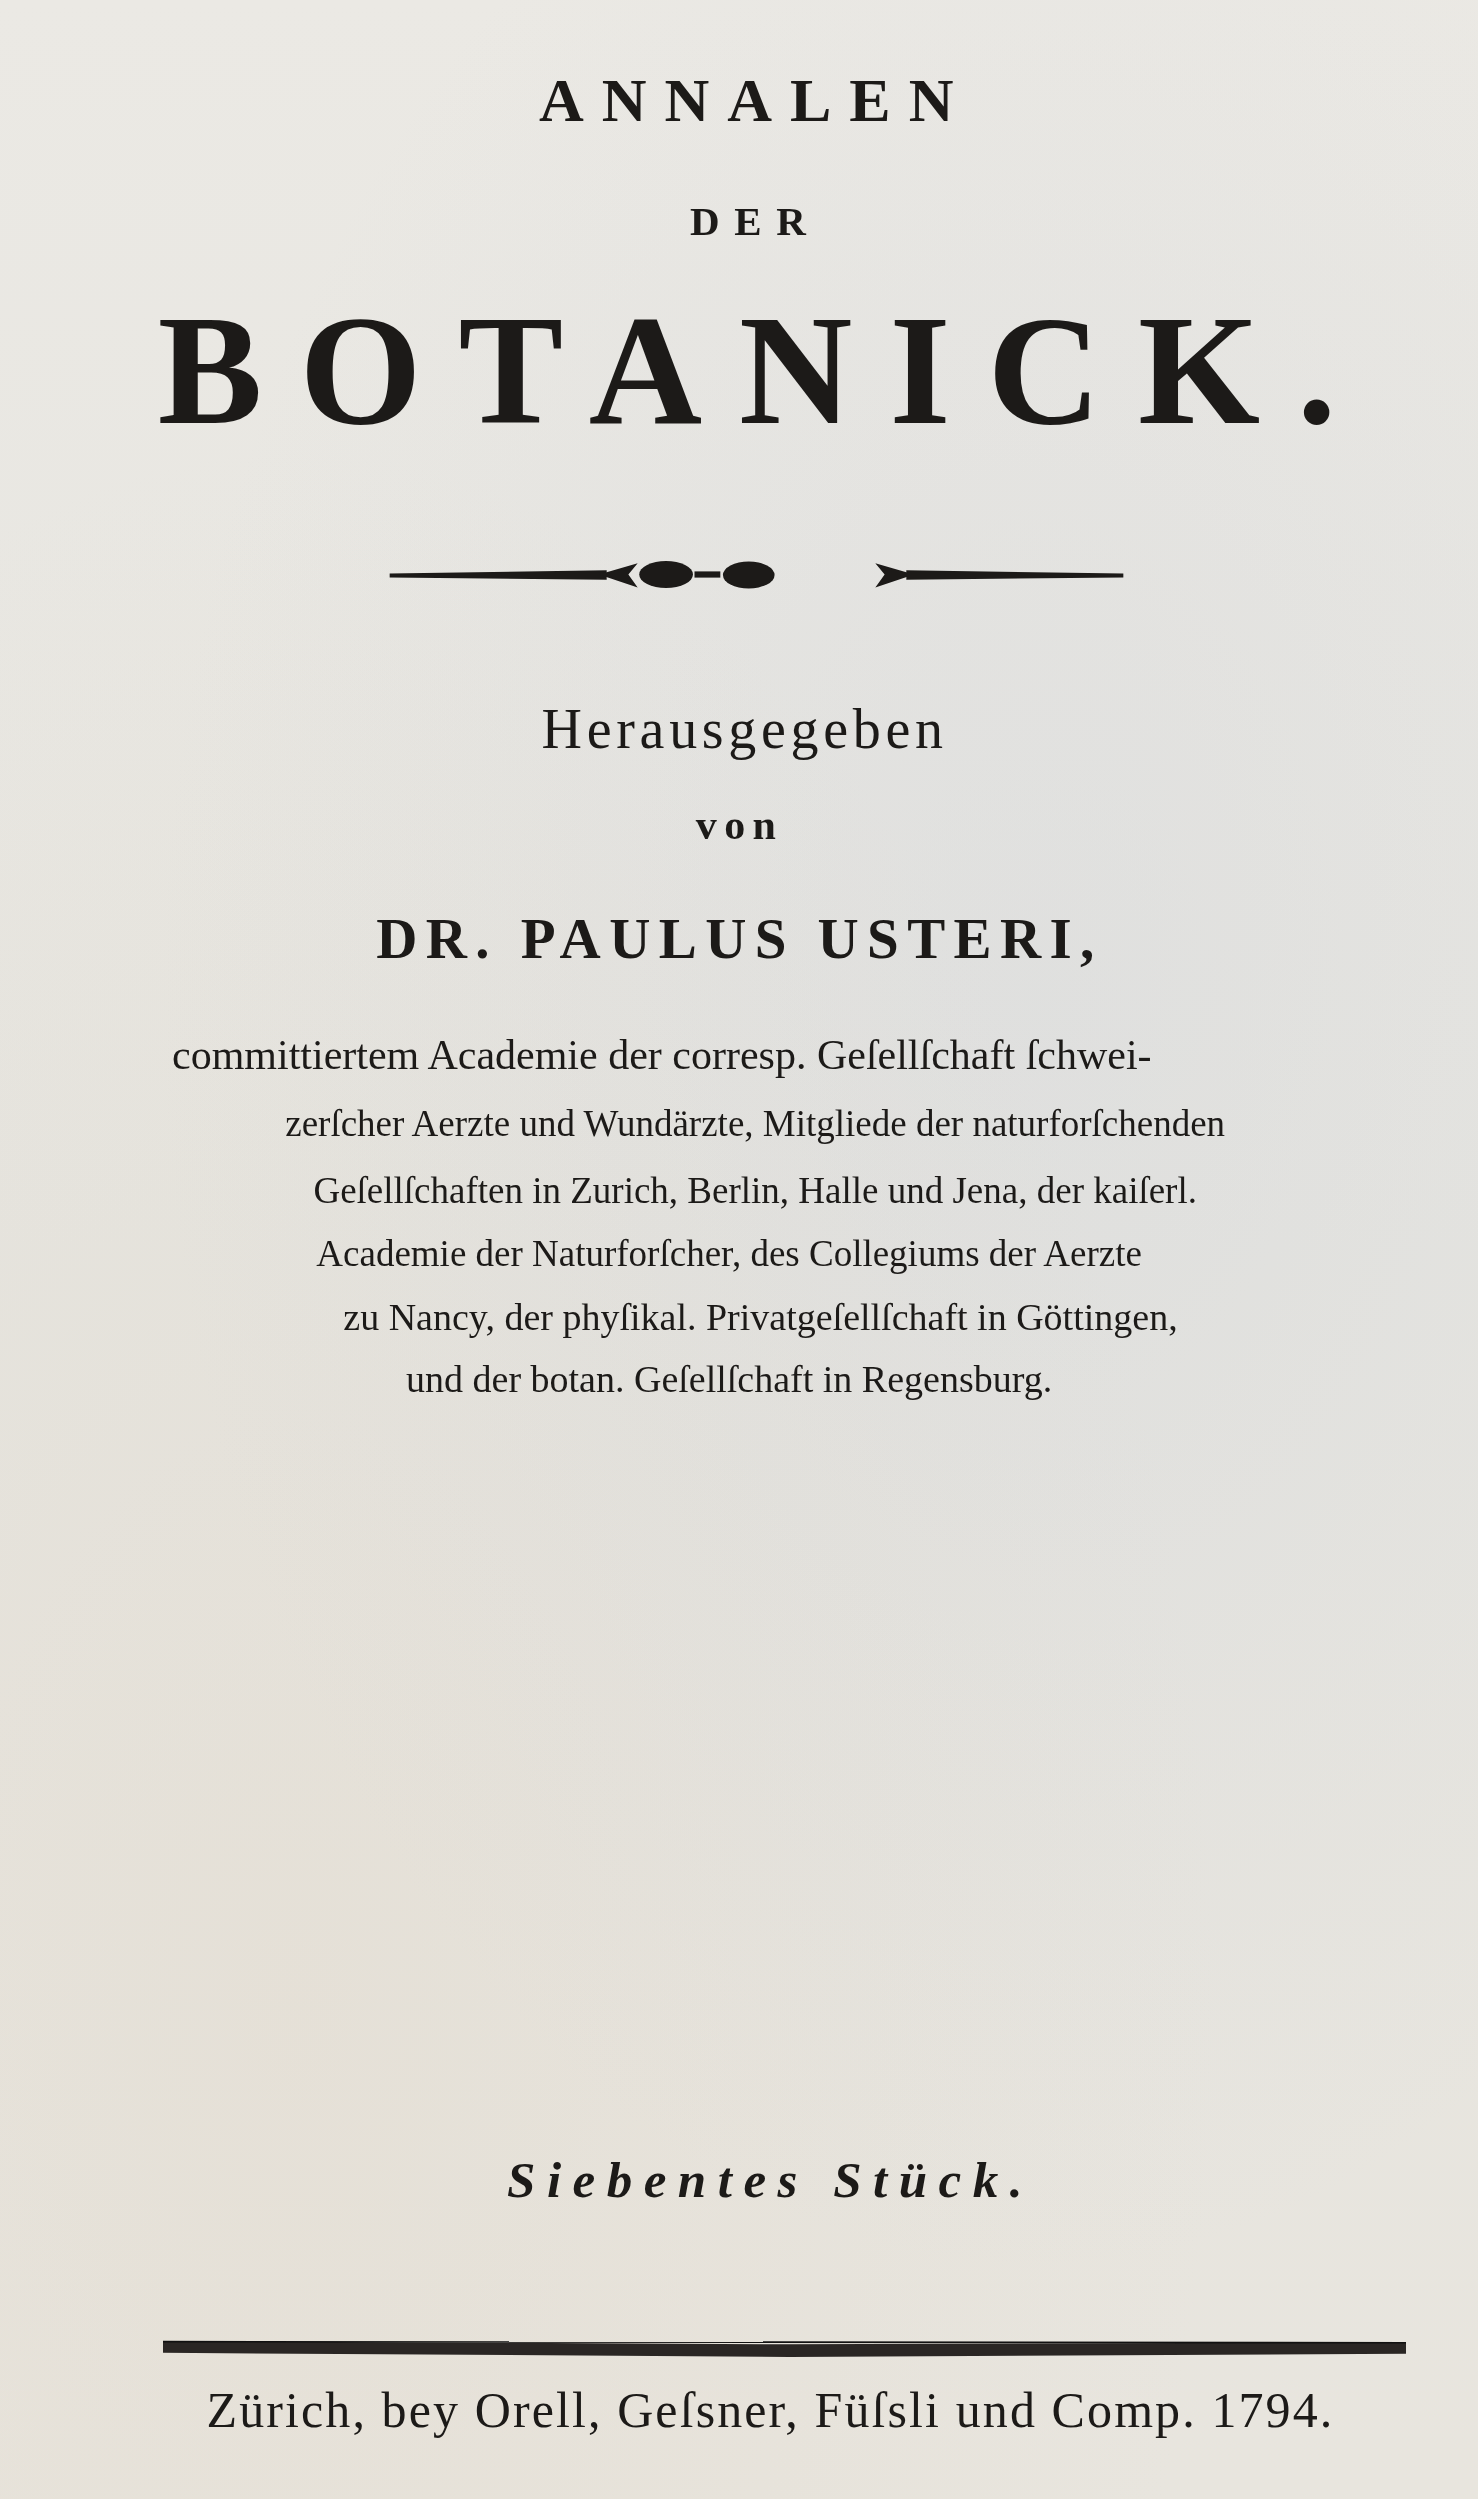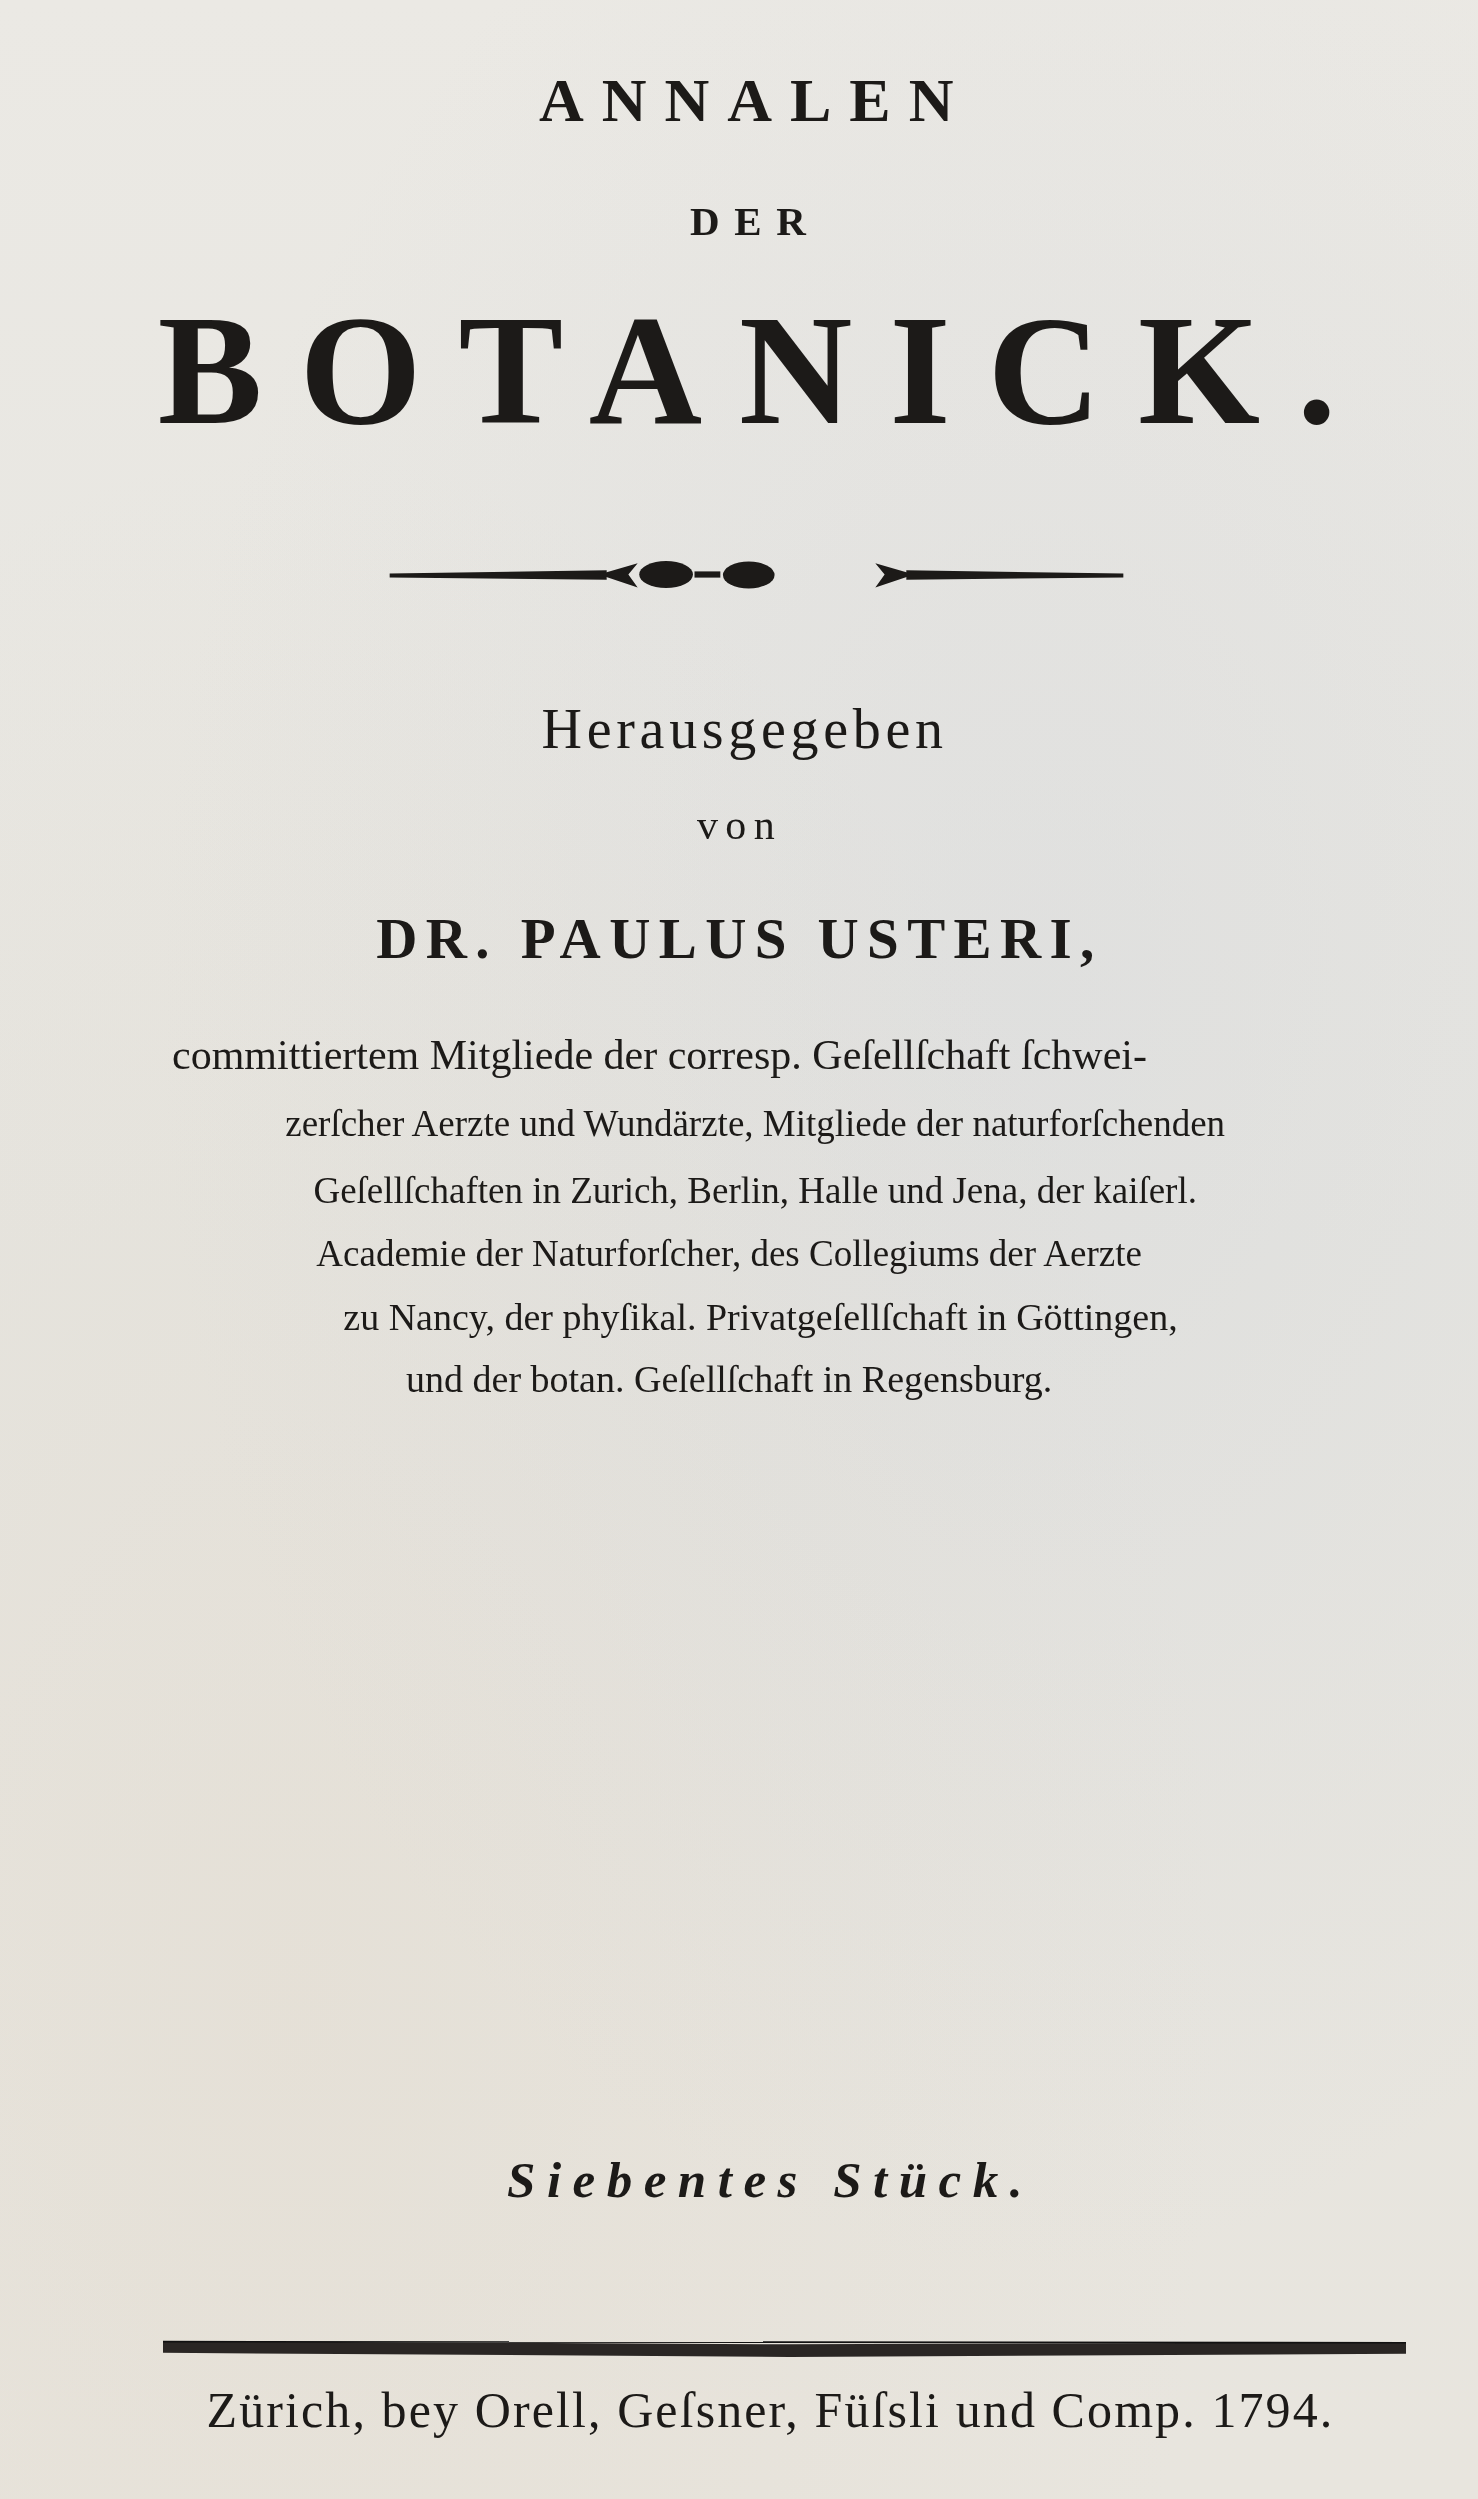--- a/index.html
+++ b/index.html
@@ -79,21 +79,21 @@
     .herausgegeben {
       top: 697px;
       font-size: 56px;
       letter-spacing: 4.7px;
       left: 5.2px;
     }
     .von {
       top: 801px;
       font-size: 42px;
       letter-spacing: 7.3px;
-      font-weight: normal;
+      font-weight: bold;
       left: 0;
     }
     .editor-name {
       top: 906px;
       font-size: 57px;
       letter-spacing: 8.4px;
       left: 0;
       font-weight: bold;
     }
     .affil {
@@ -150,21 +150,21 @@
     <ellipse cx="695" cy="31" rx="50" ry="26"></ellipse>
     <polygon points="1015,30 940,8 958,30 940,55"></polygon>
     <polygon points="1420,28 1420,36 1000,40 1000,22"></polygon>
   </g>
 </svg>
 
 <div class="line herausgegeben">Herausgegeben</div>
 <div class="line von">von</div>
 <div class="line editor-name">DR. PAULUS USTERI,</div>
 
-<div class="line affil affil-1">committiertem Mitgliede der corresp. Geſellſchaft ſchwei-</div>
+<div class="line affil affil-1">committiertem Academie der corresp. Geſellſchaft ſchwei-</div>
 <div class="line affil affil-2">zerſcher Aerzte und Wundärzte, Mitgliede der naturforſchenden</div>
 <div class="line affil affil-3">Geſellſchaften in Zurich, Berlin, Halle und Jena, der kaiſerl.</div>
 <div class="line affil affil-4">Academie der Naturforſcher, des Collegiums der Aerzte</div>
 <div class="line affil affil-5">zu Nancy, der phyſikal. Privatgeſellſchaft in Göttingen,</div>
 <div class="line affil affil-6">und der botan. Geſellſchaft in Regensburg.</div>
 
 <div class="line issue">Siebentes Stück.</div>
 
 <svg class="rule" viewBox="0 0 2380 34" xmlns="http://www.w3.org/2000/svg" preserveAspectRatio="none">
   <polygon points="0,4 1200,10 2380,6 2380,28 1200,34 0,26" fill="#2a2624"></polygon>

